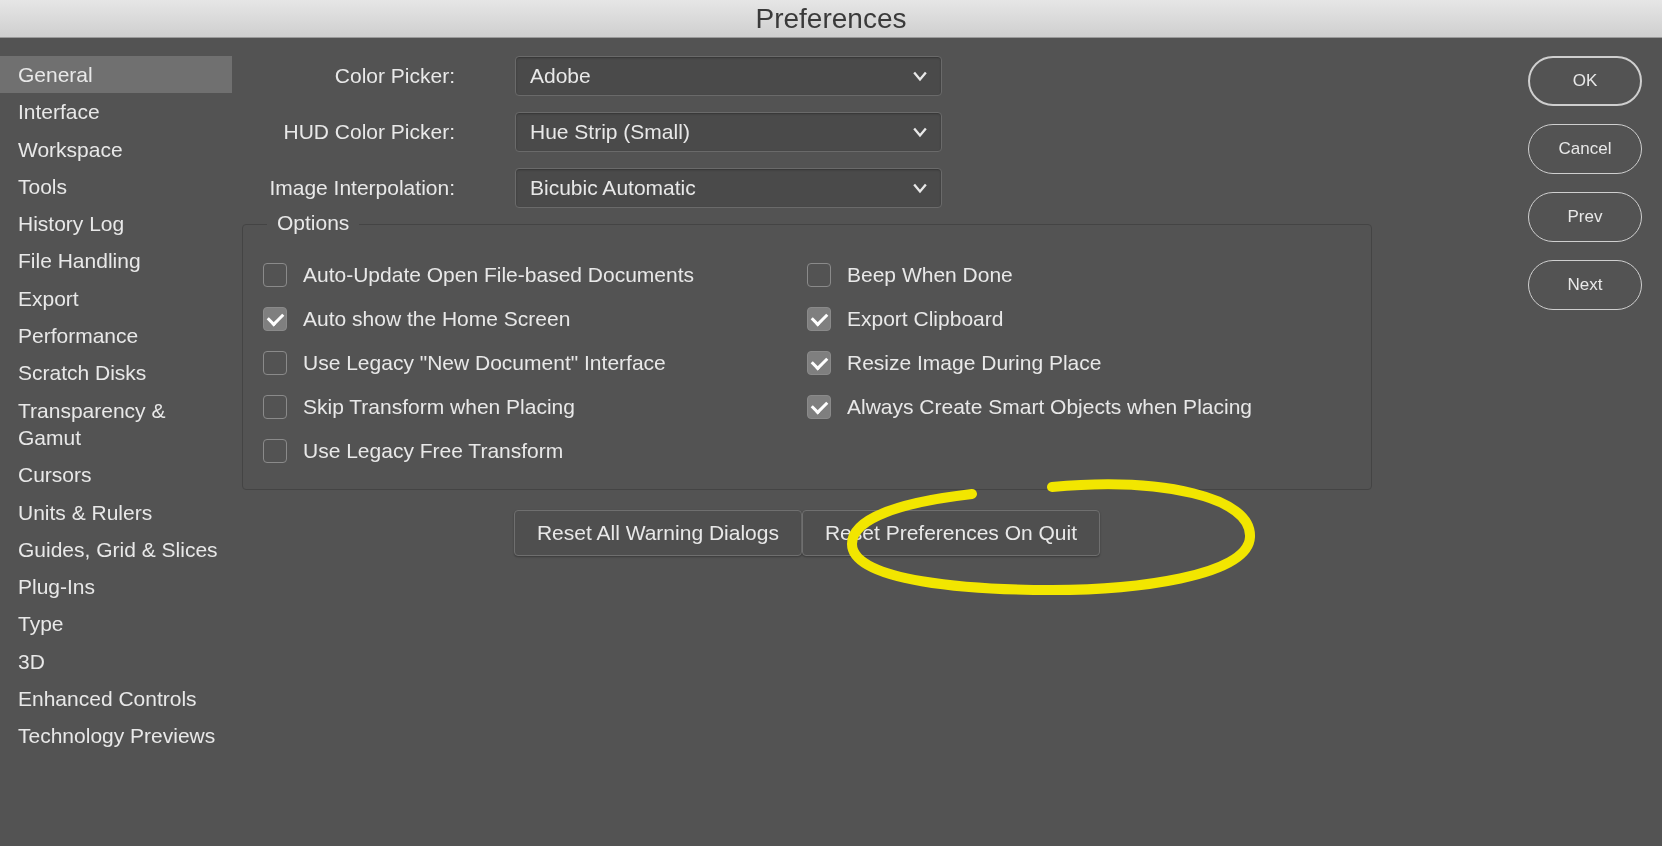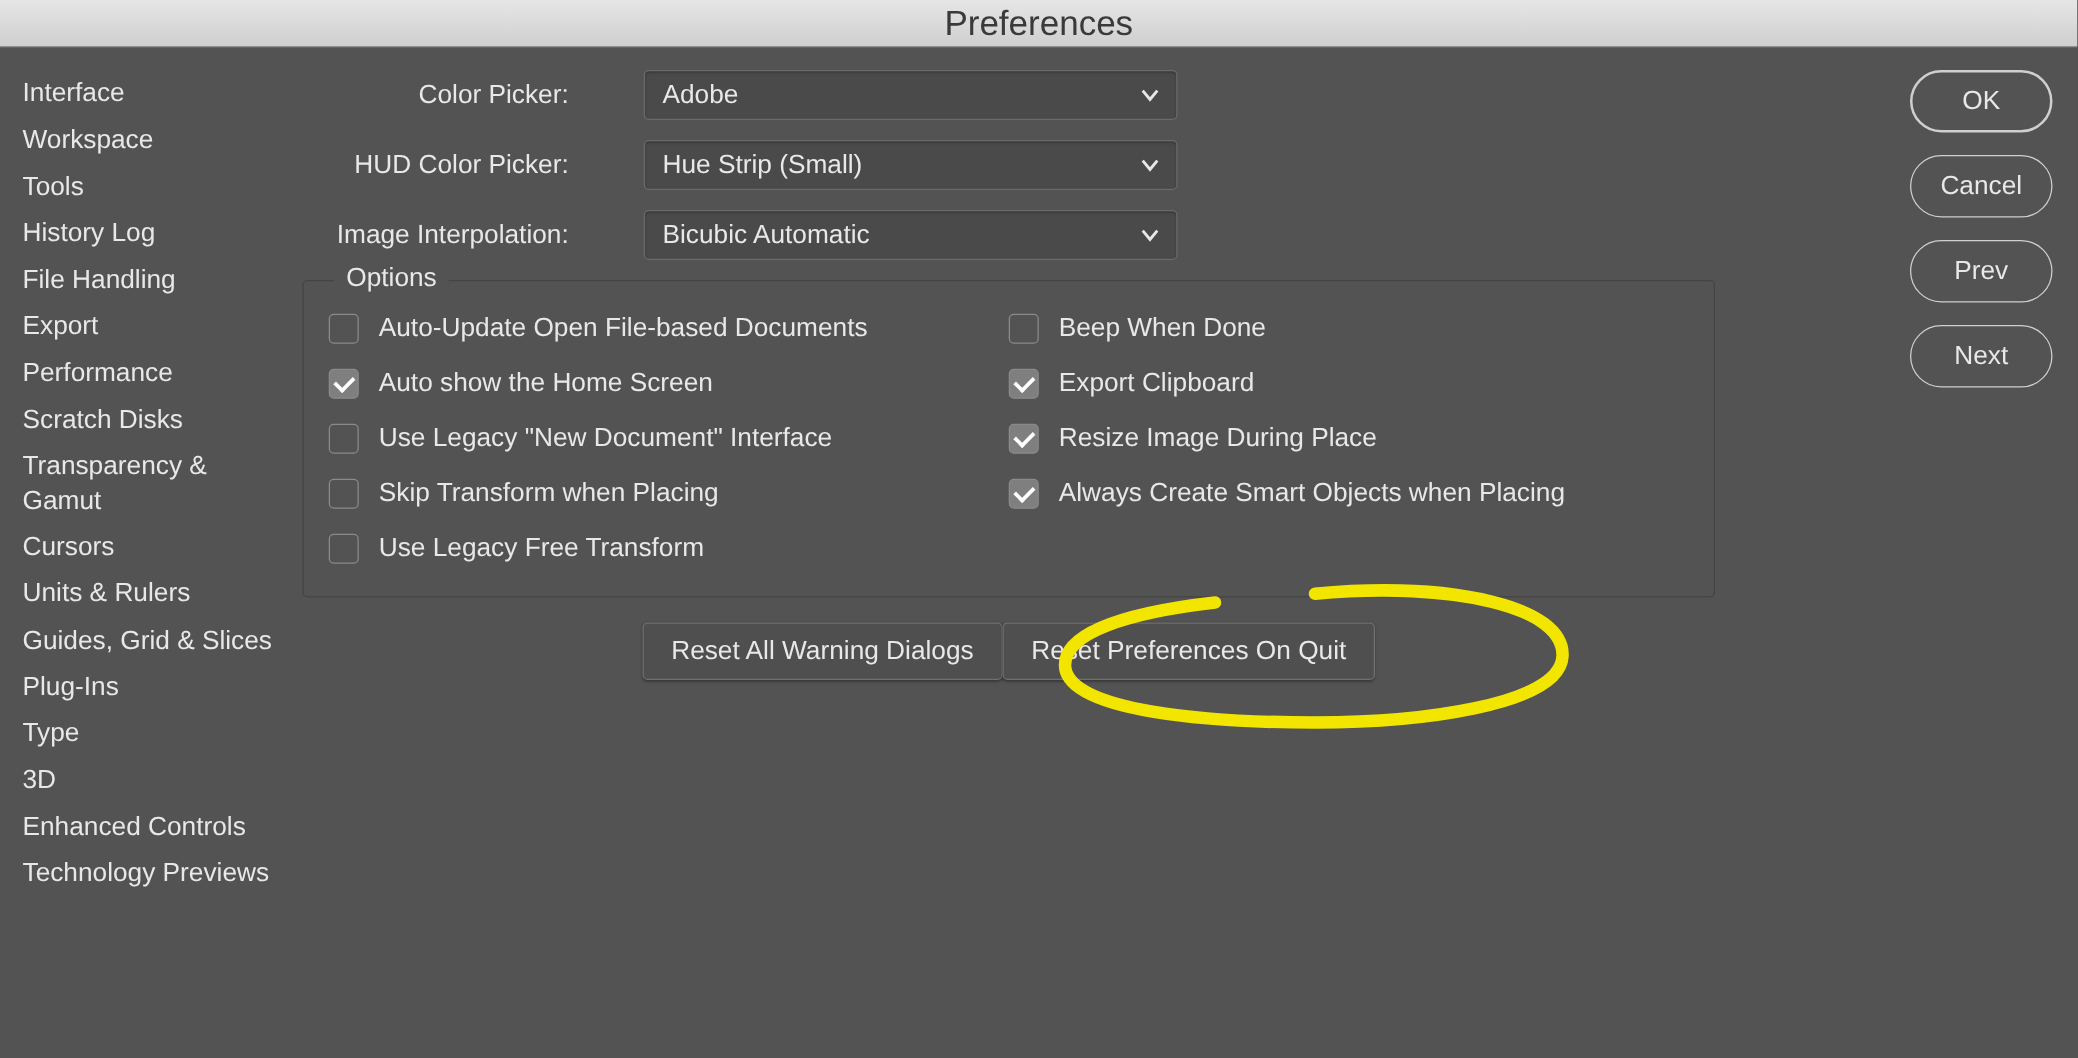--- a/index.html
+++ b/index.html
@@ -77,21 +77,21 @@
     position: absolute;
     right: 14px;
     top: 50%;
     transform: translateY(-50%);
   }
   .chev svg { width: 14px; height: 14px; display: block; }
   .options-box {
     border: 1px solid #444;
     border-radius: 4px;
     margin-top: 10px;
-    padding: 16px 20px 16px 20px;
+    padding: 28px 20px 16px 20px;
     position: relative;
     width: 1130px;
   }
   .options-legend {
     position: absolute;
     top: -14px;
     left: 24px;
     background: #535353;
     padding: 0 10px;
     color: #e8e8e8;
@@ -152,39 +152,40 @@
     flex-direction: column;
     gap: 18px;
   }
   .pill-btn {
     border: 1px solid #cfcfcf;
     background: transparent;
     color: #e8e8e8;
     border-radius: 999px;
     height: 50px;
     width: 114px;
-    font-size: 21px;
+    font-size: 17px;
     cursor: pointer;
     align-self: flex-end;
   }
   .annotation {
     position: absolute;
     pointer-events: none;
   }
   .annotation svg { display: block; }
 </style>
 </head>
 <body>
 
 <div class="titlebar">
   <span>Preferences</span>
 </div>
 
 <div class="content">
   <div class="sidebar" id="sidebar">
+      <div class="side-item selected">General</div>
       <div class="side-item">Interface</div>
       <div class="side-item">Workspace</div>
       <div class="side-item">Tools</div>
       <div class="side-item">History Log</div>
       <div class="side-item">File Handling</div>
       <div class="side-item">Export</div>
       <div class="side-item">Performance</div>
       <div class="side-item">Scratch Disks</div>
       <div class="side-item">Transparency &amp; Gamut</div>
       <div class="side-item">Cursors</div>

